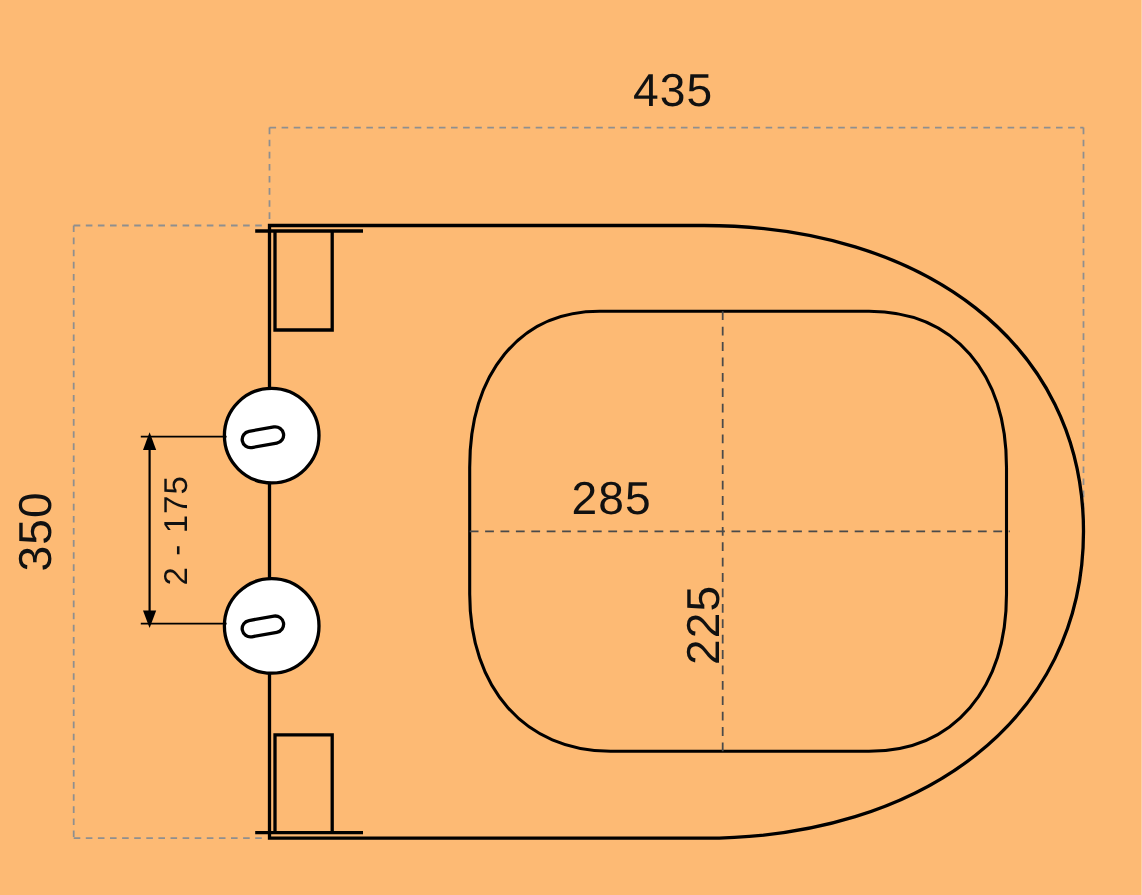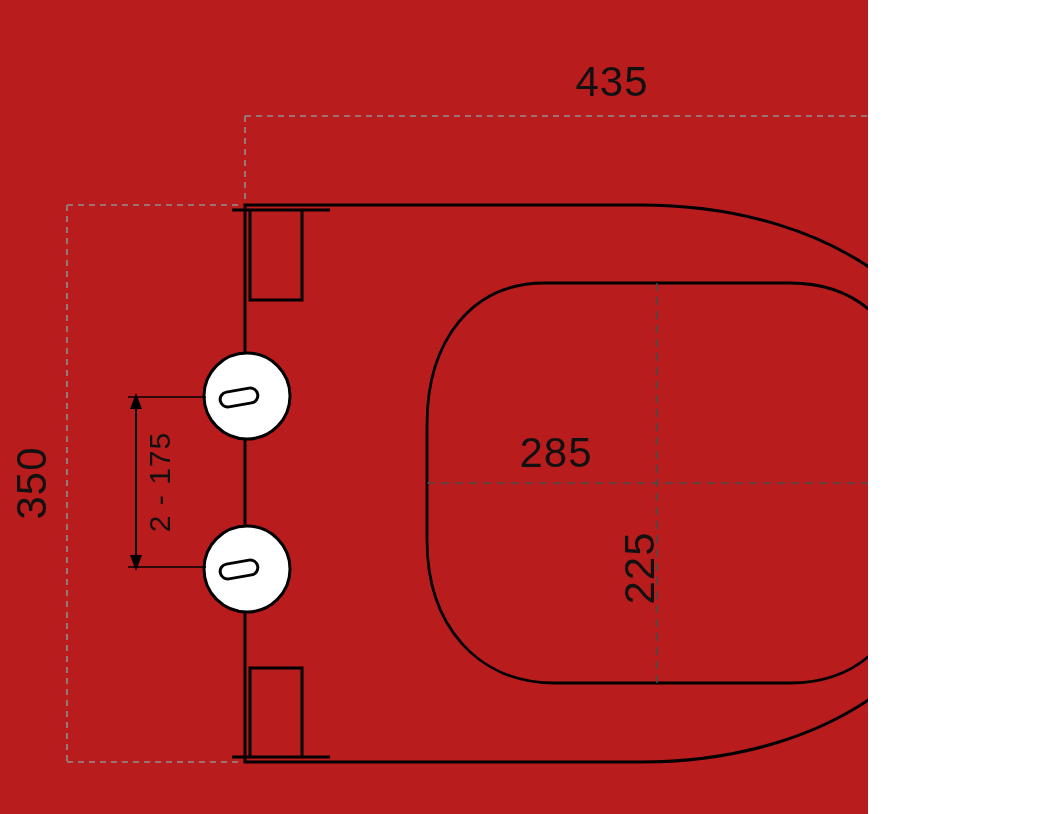--- a/index.html
+++ b/index.html
@@ -2,23 +2,23 @@
 <html><head>
 <meta charset="utf-8">
 <style>
   html, body {
     margin: 0;
     padding: 0;
     background: #ffffff;
   }
   .canvas {
     position: relative;
-    width: 868px;
+    width: 1038px;
     height: 814px;
-    background: #b91c1c;
+    background: #fdba74;
     overflow: hidden;
   }
   svg text {
     font-family: "Liberation Sans", sans-serif;
     fill: #111111;
   }
   .dim-text { font-size: 42px; letter-spacing: 1px; }
   .dim-text-small { font-size: 30px; letter-spacing: 1px; }
 </style>
 </head>

